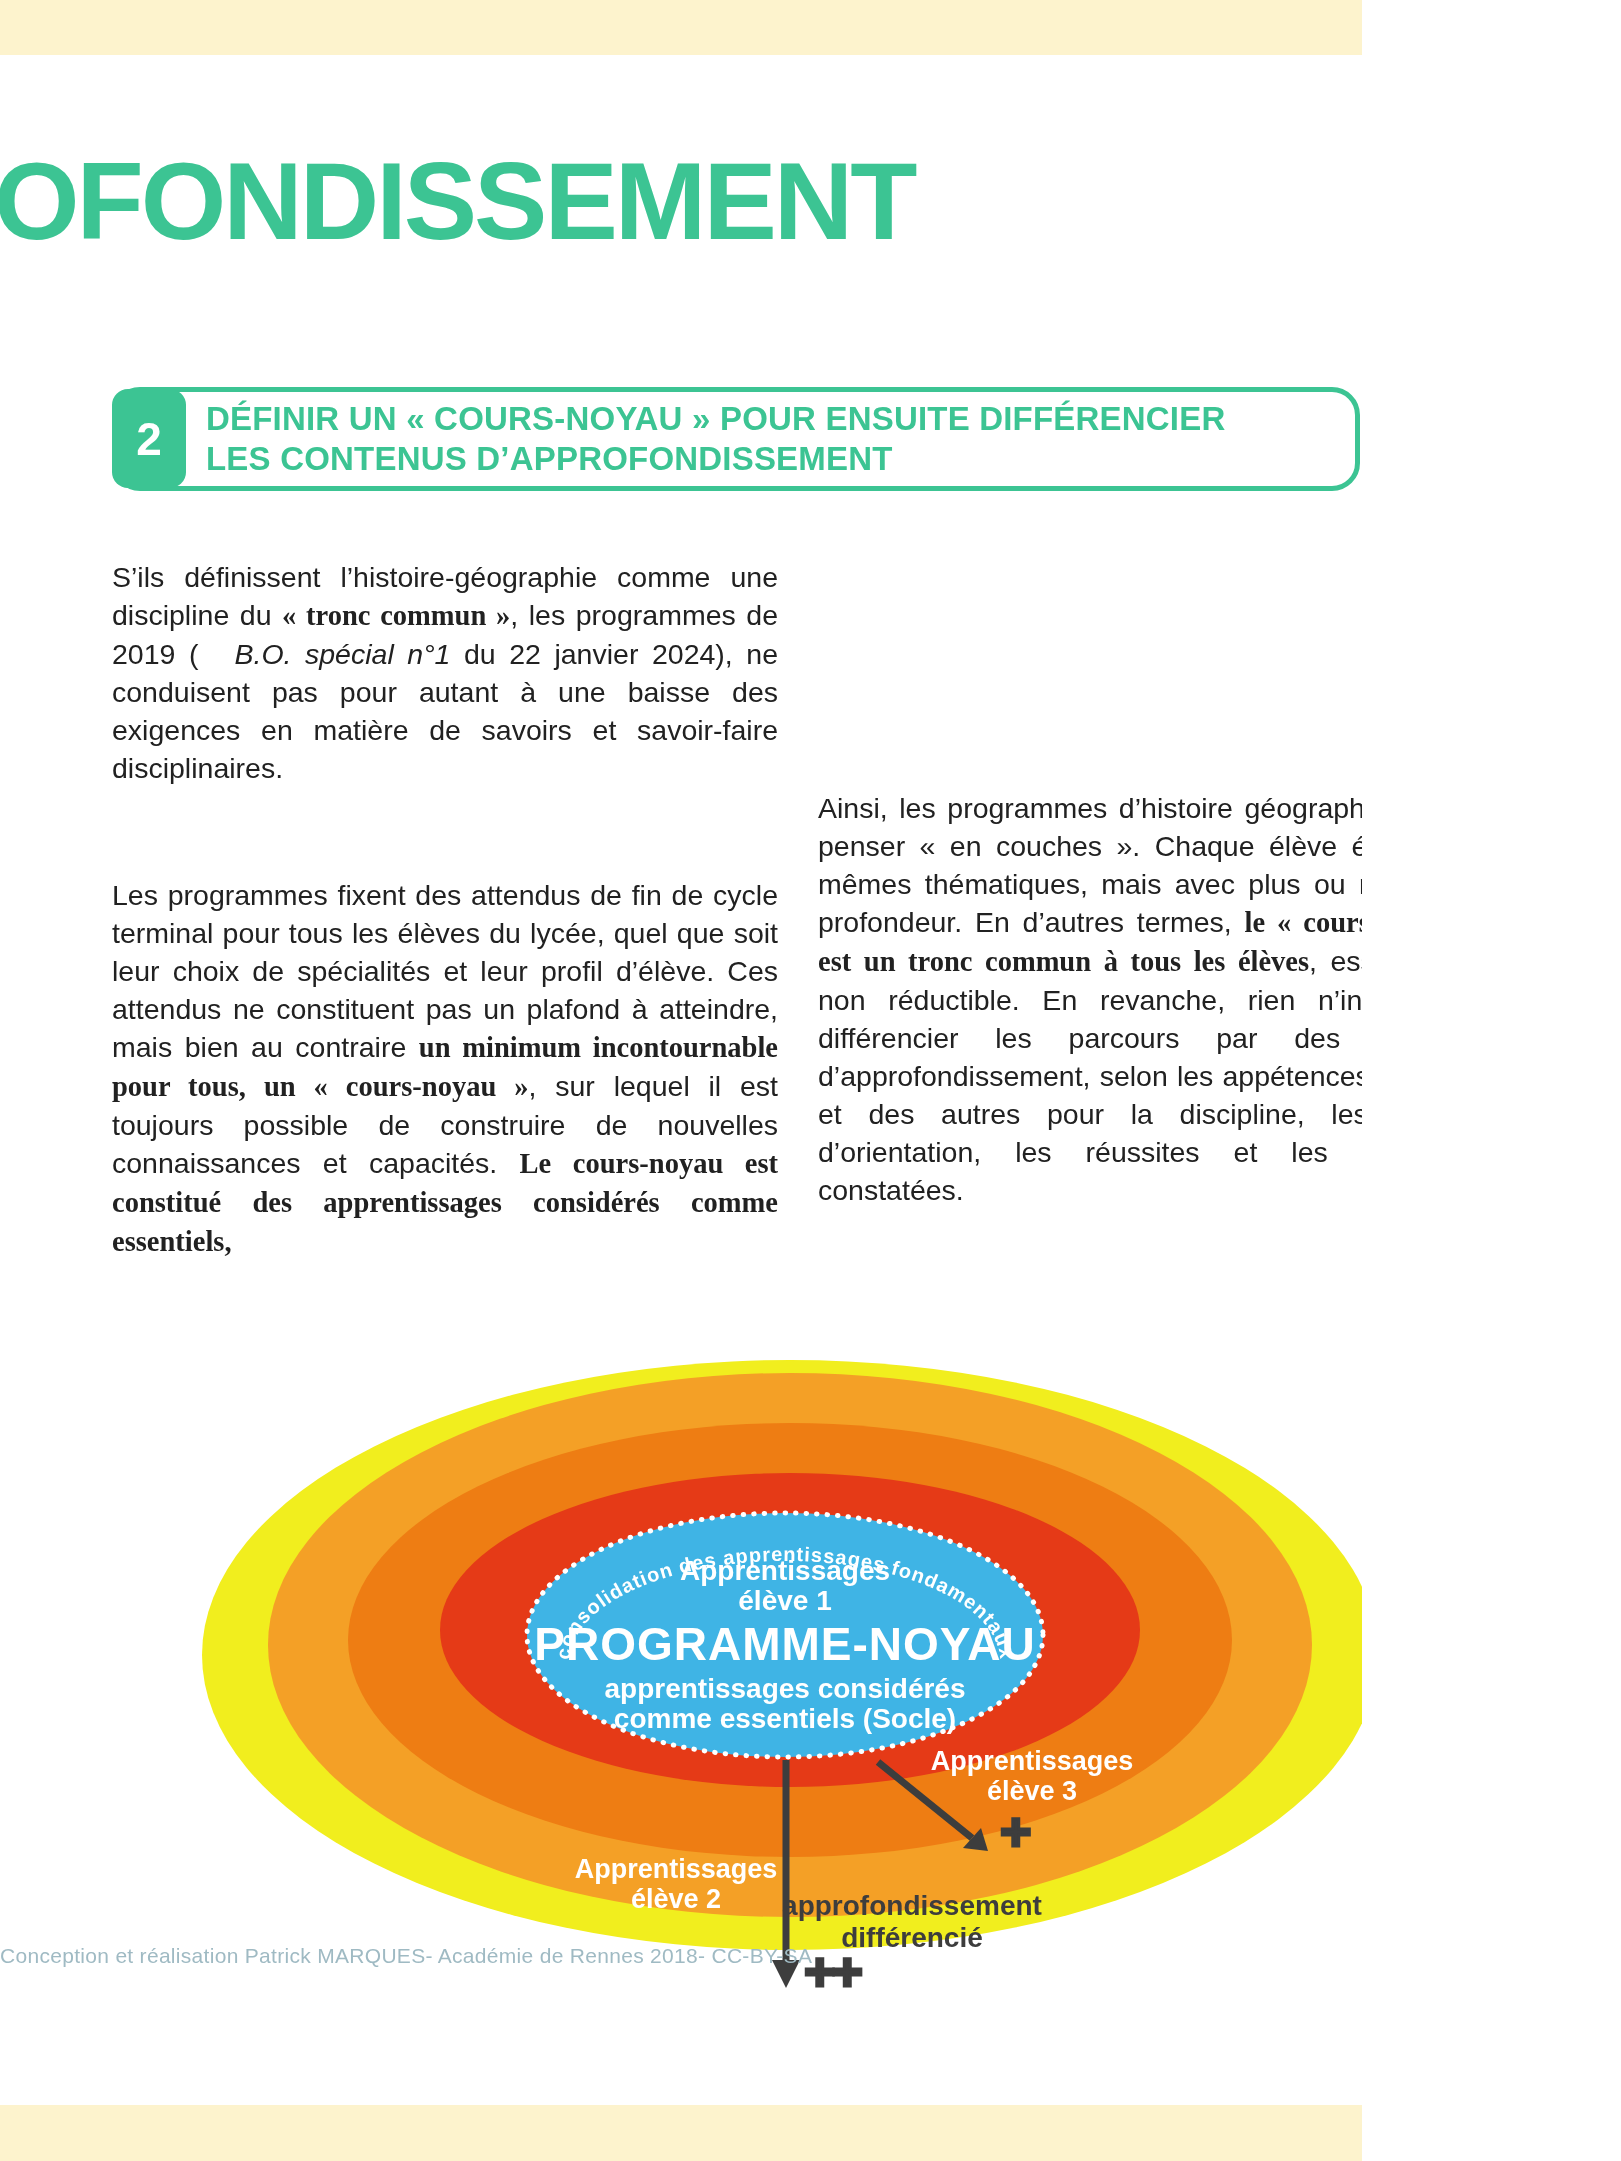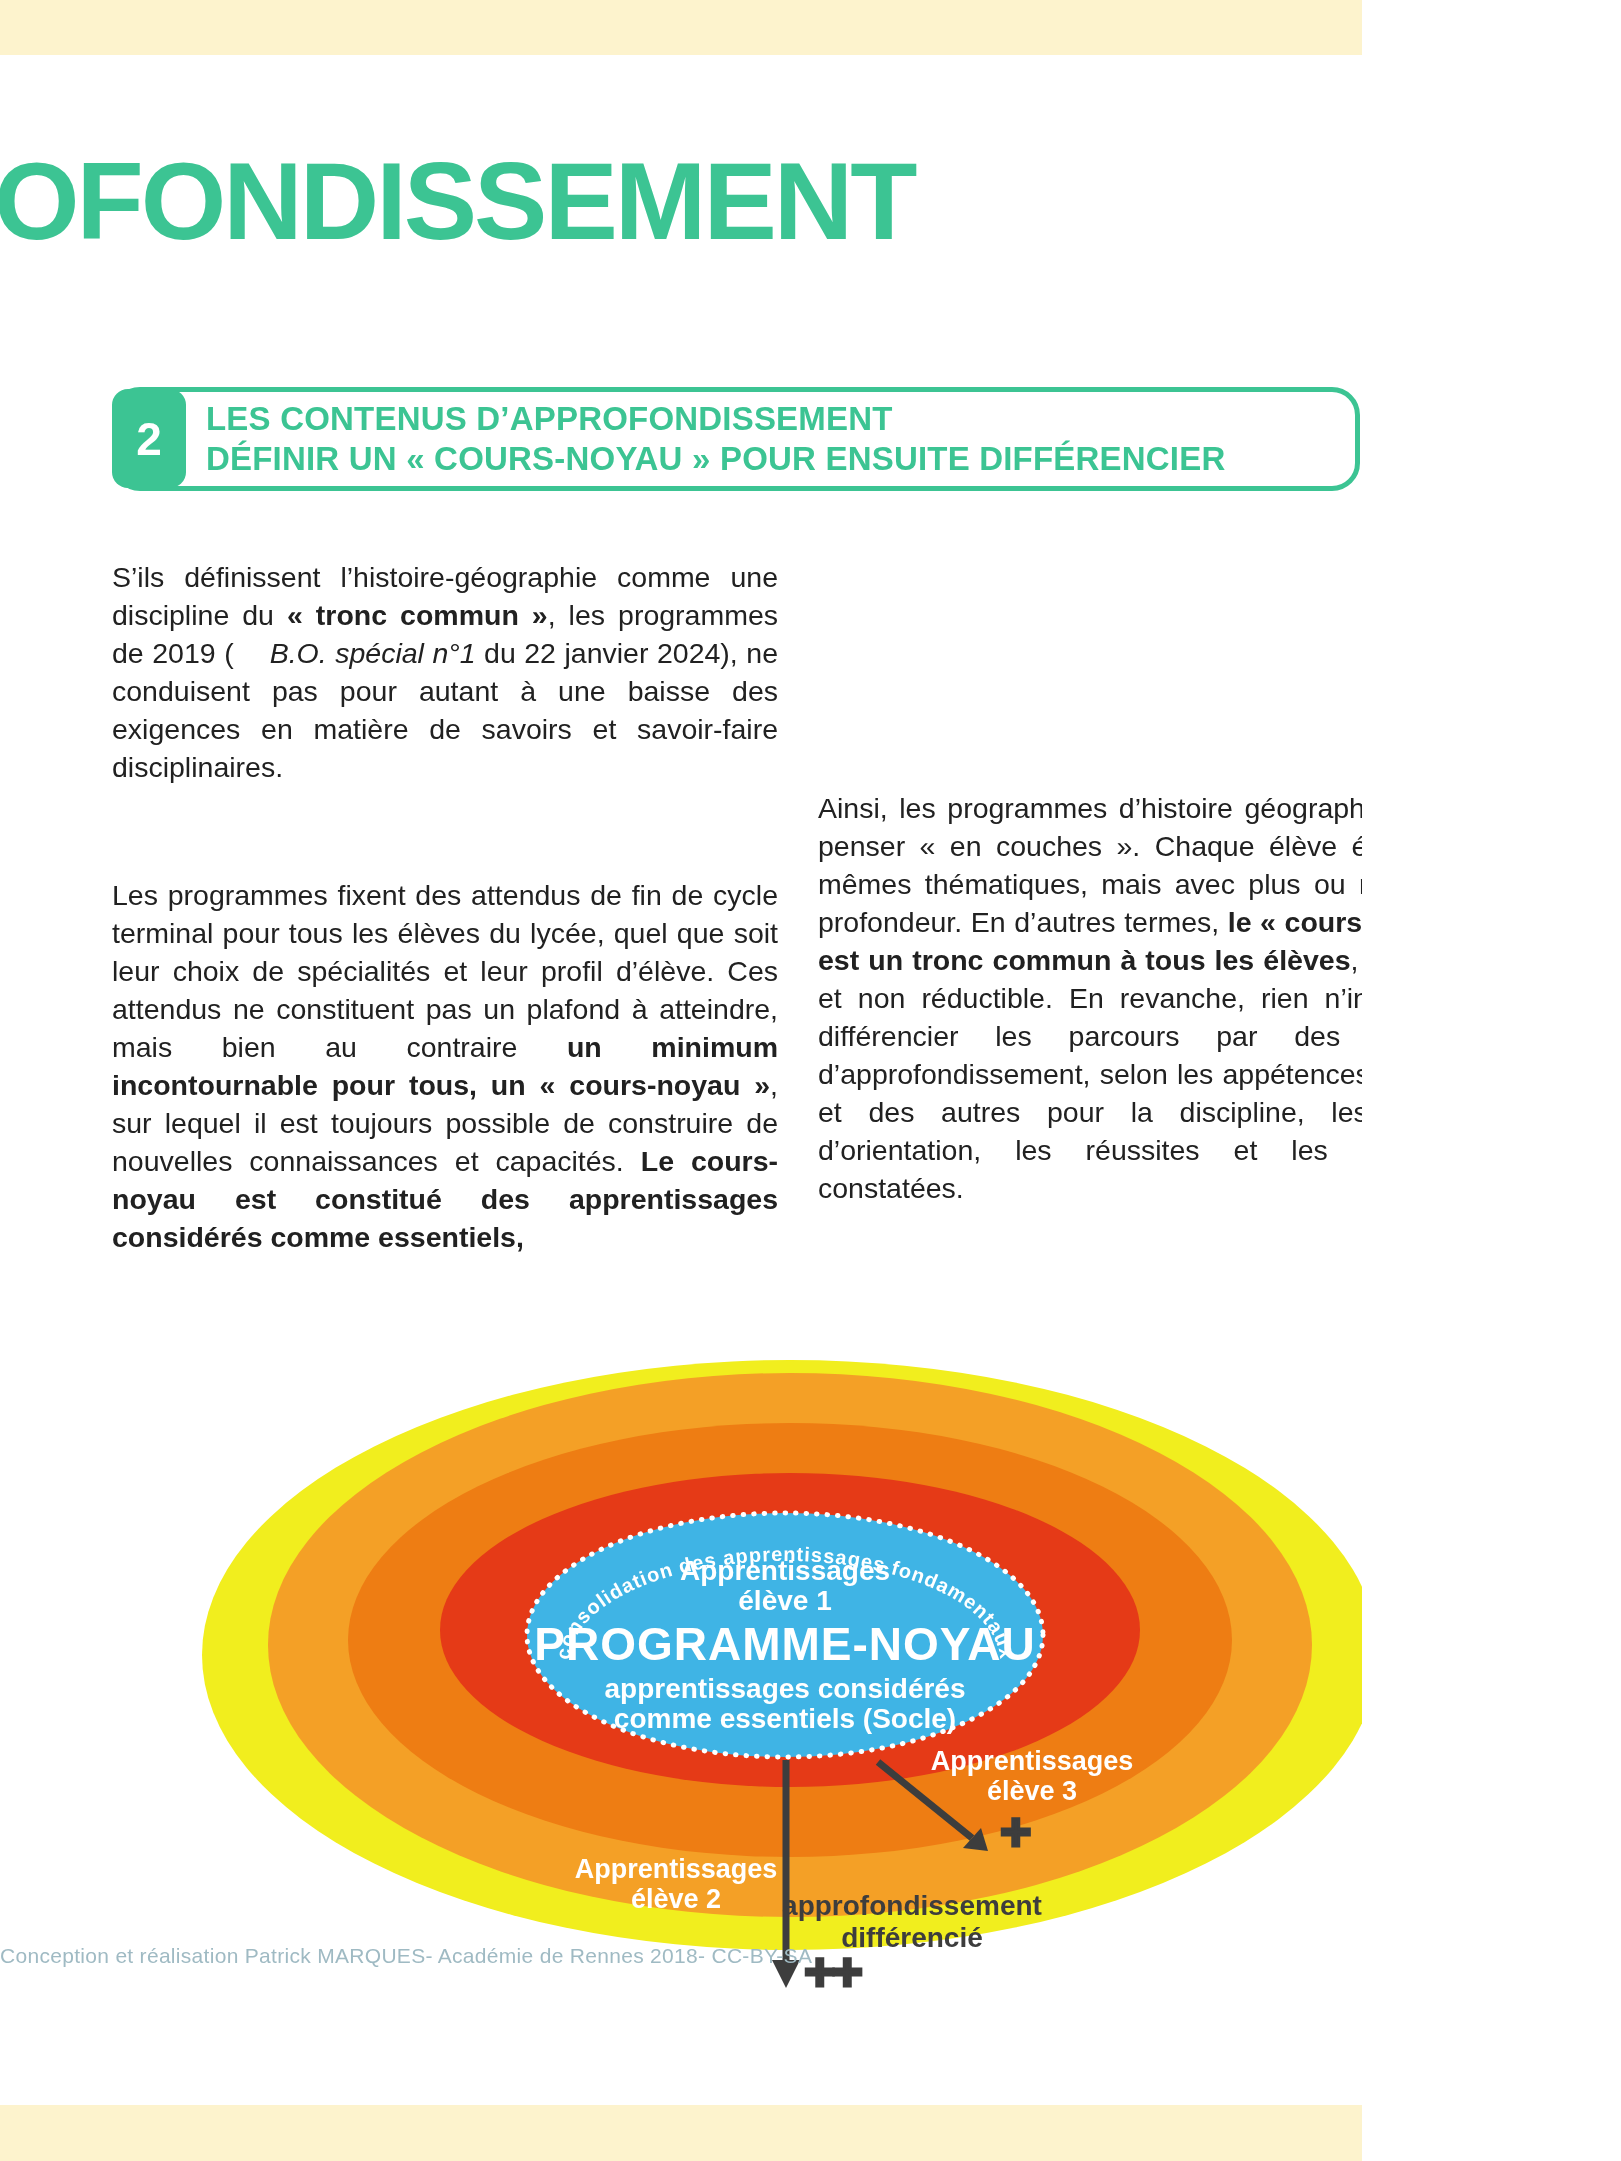--- a/index.html
+++ b/index.html
@@ -17,21 +17,21 @@
     border-radius:16px;color:#fff;font-weight:700;font-size:46px;display:flex;align-items:center;justify-content:center;}
   .section-heading{position:absolute;left:206px;top:399px;width:1150px;color:var(--green,#3cc493);
     font-weight:700;font-size:33px;line-height:40px;letter-spacing:0.2px;}
 
   .para{position:absolute;margin:0;font-size:28.5px;line-height:38px;color:var(--text,#212121);
     text-align:justify;}
   .p-l1{left:112px;top:558px;width:666px;}
   .p-l2{left:112px;top:836px;width:666px;margin-top:40px;}
   .p-r1{left:818px;top:558px;width:662px;}
   .p-r2{left:818px;top:776px;width:662px;margin-top:13px;}
-  .run-b{font-weight:700;}
+  .run-b{font-weight:700;font-family:Liberation Serif, serif;}
   .run-i{font-style:italic;margin-left:36px;}
 
   .diagram{position:absolute;left:0;top:1330px;}
   .svg-label{font-family:"Liberation Sans",sans-serif;font-weight:700;}
   .white-label{fill:#ffffff;}
   .arc-text{font-size:20px;letter-spacing:1px;}
   .lbl-27{font-size:27px;}
   .lbl-28{font-size:28px;}
   .core-title{font-size:46px;letter-spacing:1px;}
   .plus-glyph{font-size:54px;font-weight:700;}
@@ -45,22 +45,22 @@
 <div class="page">
   <div class="card"></div>
 
   <div class="content">
 
     <h1 class="main-title">OFONDISSEMENT</h1>
 
     <div class="section-box"></div>
     <div class="section-num">2</div>
     <div class="section-heading">
+      <div>DÉFINIR UN « COURS-NOYAU » POUR ENSUITE DIFFÉRENCIER</div>
       <div>LES CONTENUS D’APPROFONDISSEMENT</div>
-      <div>DÉFINIR UN « COURS-NOYAU » POUR ENSUITE DIFFÉRENCIER</div>
     </div>
 
     <p class="para p-l1"><span>S’ils définissent l’histoire-géographie comme une discipline du </span><span class="run-b">« tronc commun »</span><span>, les programmes de 2019 (</span><span class="run-i">B.O. spécial n°1</span><span> du 22 janvier 2024), ne conduisent pas pour autant à une baisse des exigences en matière de savoirs et savoir-faire disciplinaires.</span></p>
     <p class="para p-l2"><span>Les programmes fixent des attendus de fin de cycle terminal pour tous les élèves du lycée, quel que soit leur choix de spécialités et leur profil d’élève. Ces attendus ne constituent pas un plafond à atteindre, mais bien au contraire </span><span class="run-b">un minimum incontournable pour tous, un « cours-noyau »</span><span>, sur lequel il est toujours possible de construire de nouvelles connaissances et capacités. </span><span class="run-b">Le cours-noyau est constitué des apprentissages considérés comme essentiels,</span></p>
     <p class="para p-r2"><span>Ainsi, les programmes d’histoire géographie sont à penser « en couches ». Chaque élève étudie les mêmes thématiques, mais avec plus ou moins de profondeur. En d’autres termes, </span><span class="run-b">le « cours-noyau » est un tronc commun à tous les élèves</span><span>, essentiel et non réductible. En revanche, rien n’interdit de différencier les parcours par des activités d’approfondissement, selon les appétences des uns et des autres pour la discipline, les projets d’orientation, les réussites et les difficultés constatées.</span></p>
 
     <svg class="diagram" width="1621" height="690" viewBox="0 0 1621 690">
 
       <ellipse cx="790" cy="325" rx="588" ry="295" fill="#f1ee1e"></ellipse>
       <ellipse cx="790" cy="315" rx="522" ry="272" fill="#f4a026"></ellipse>

